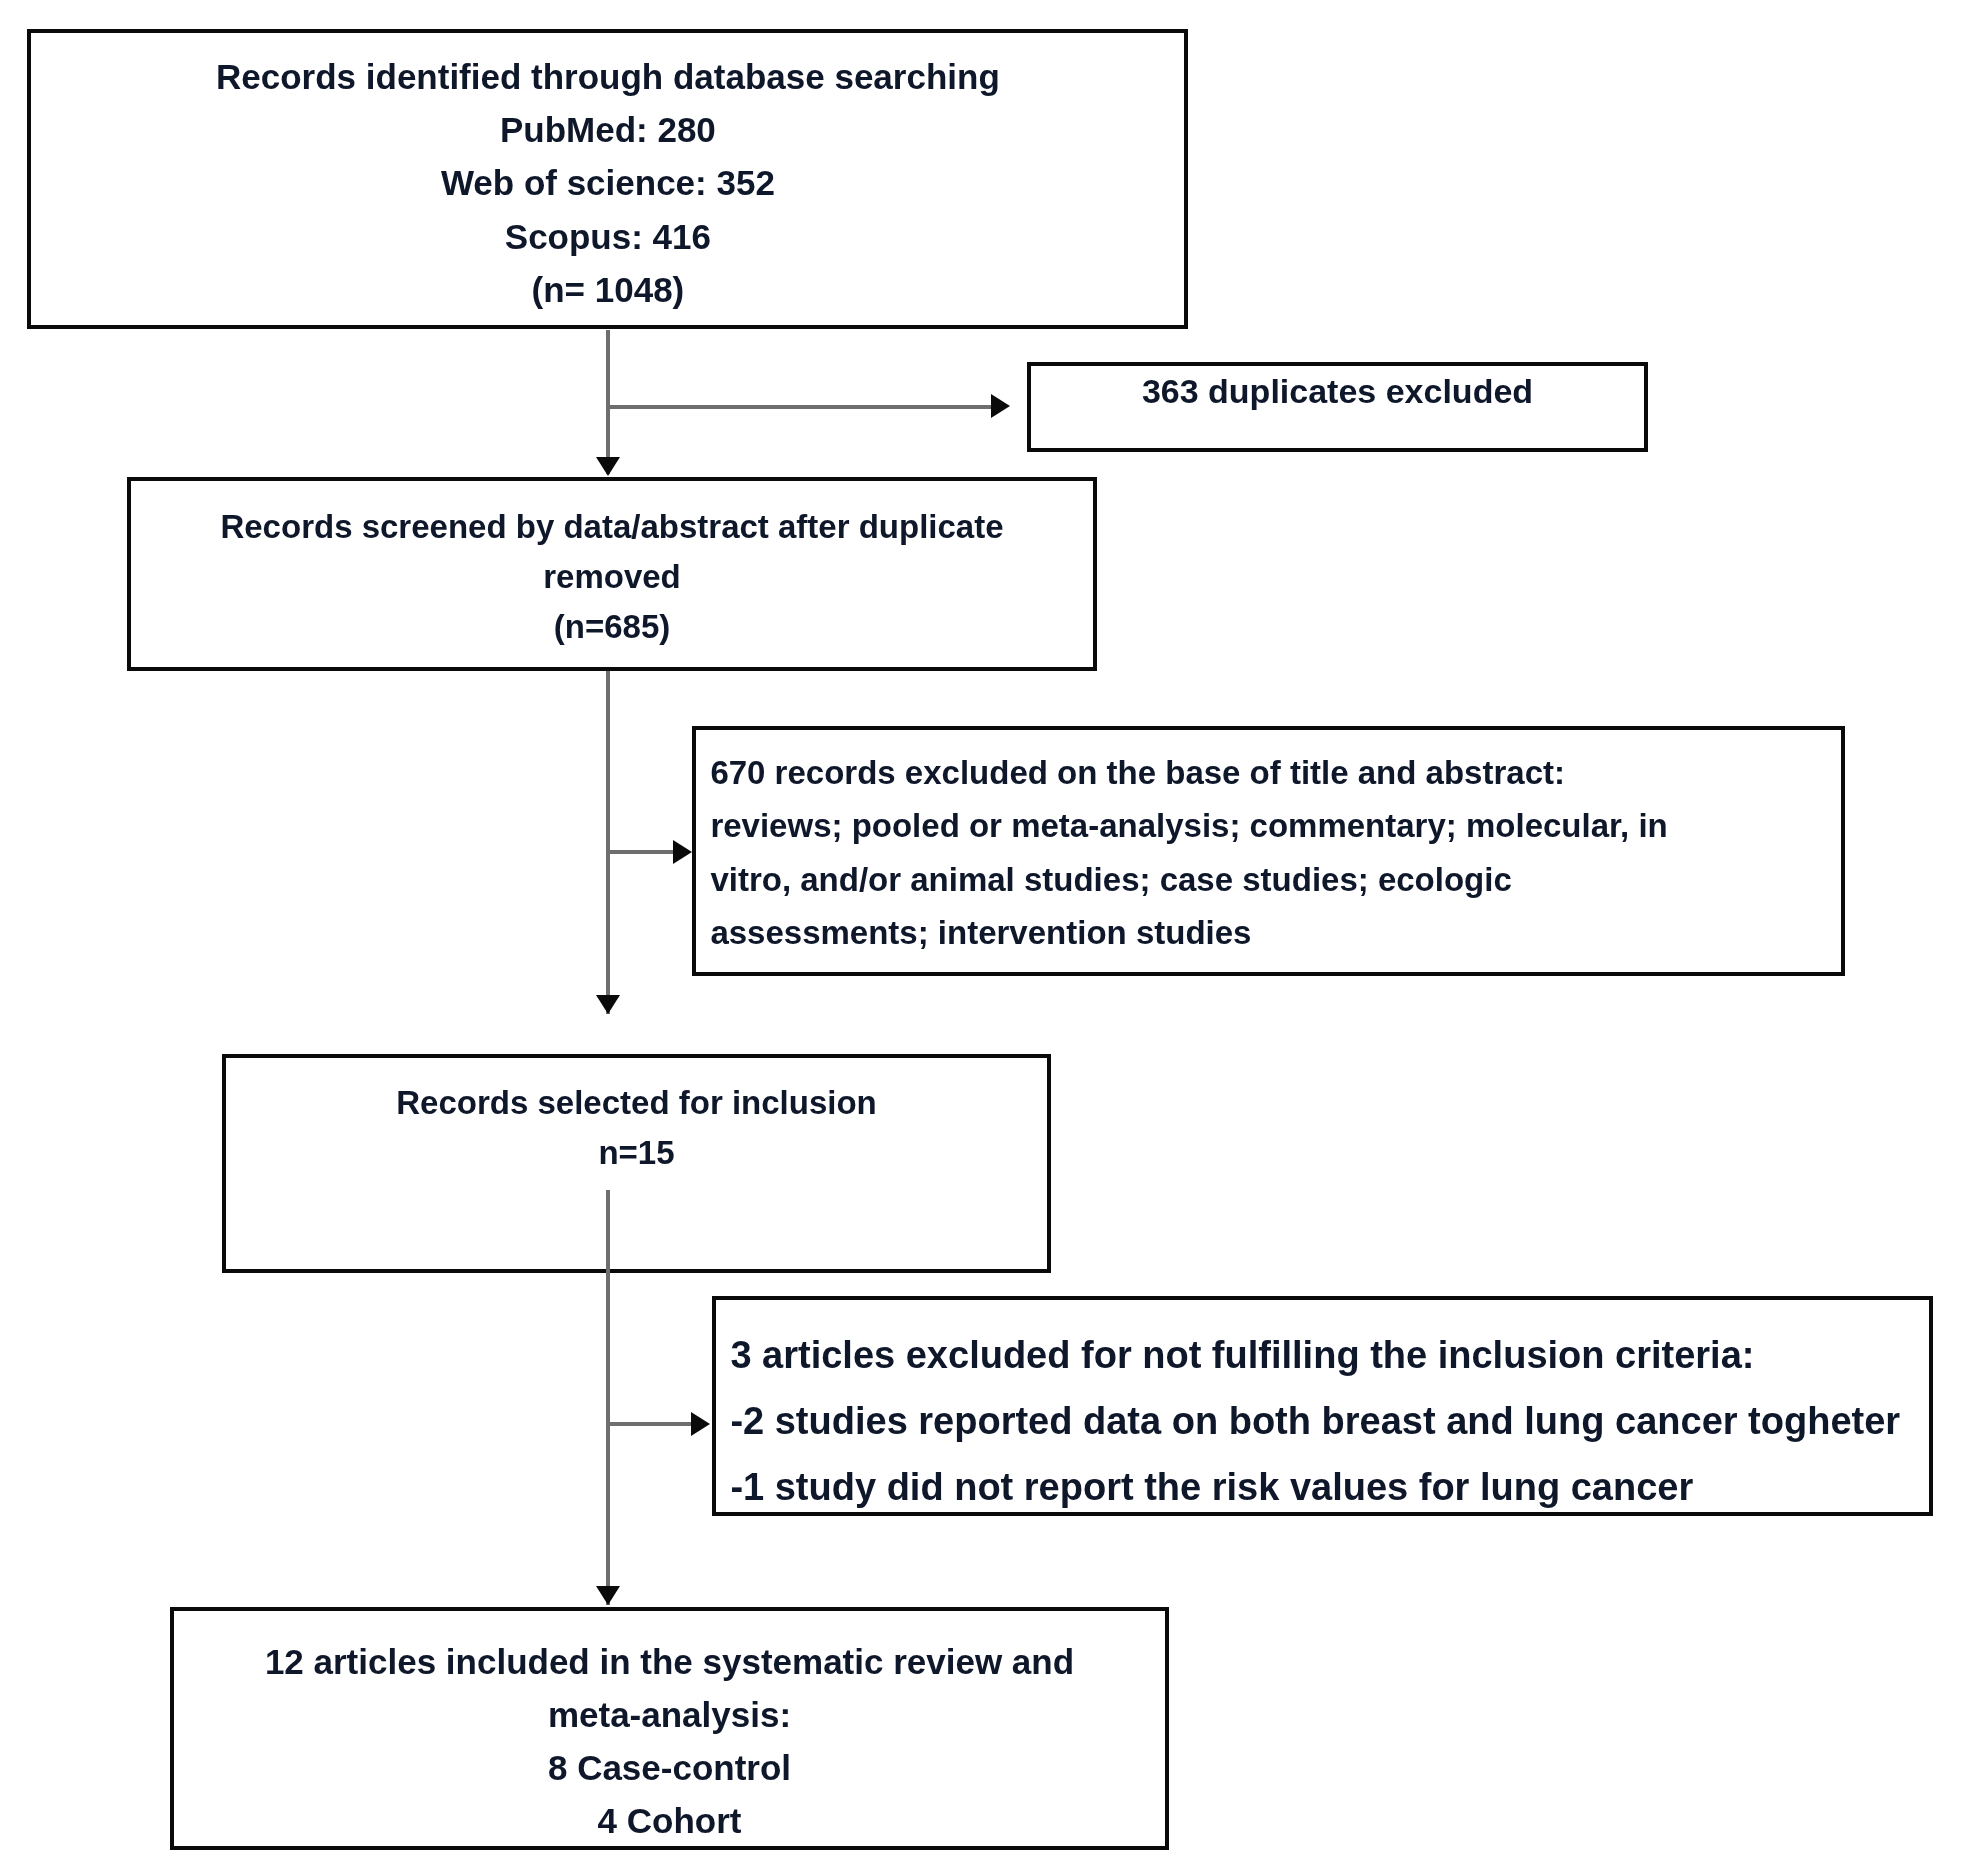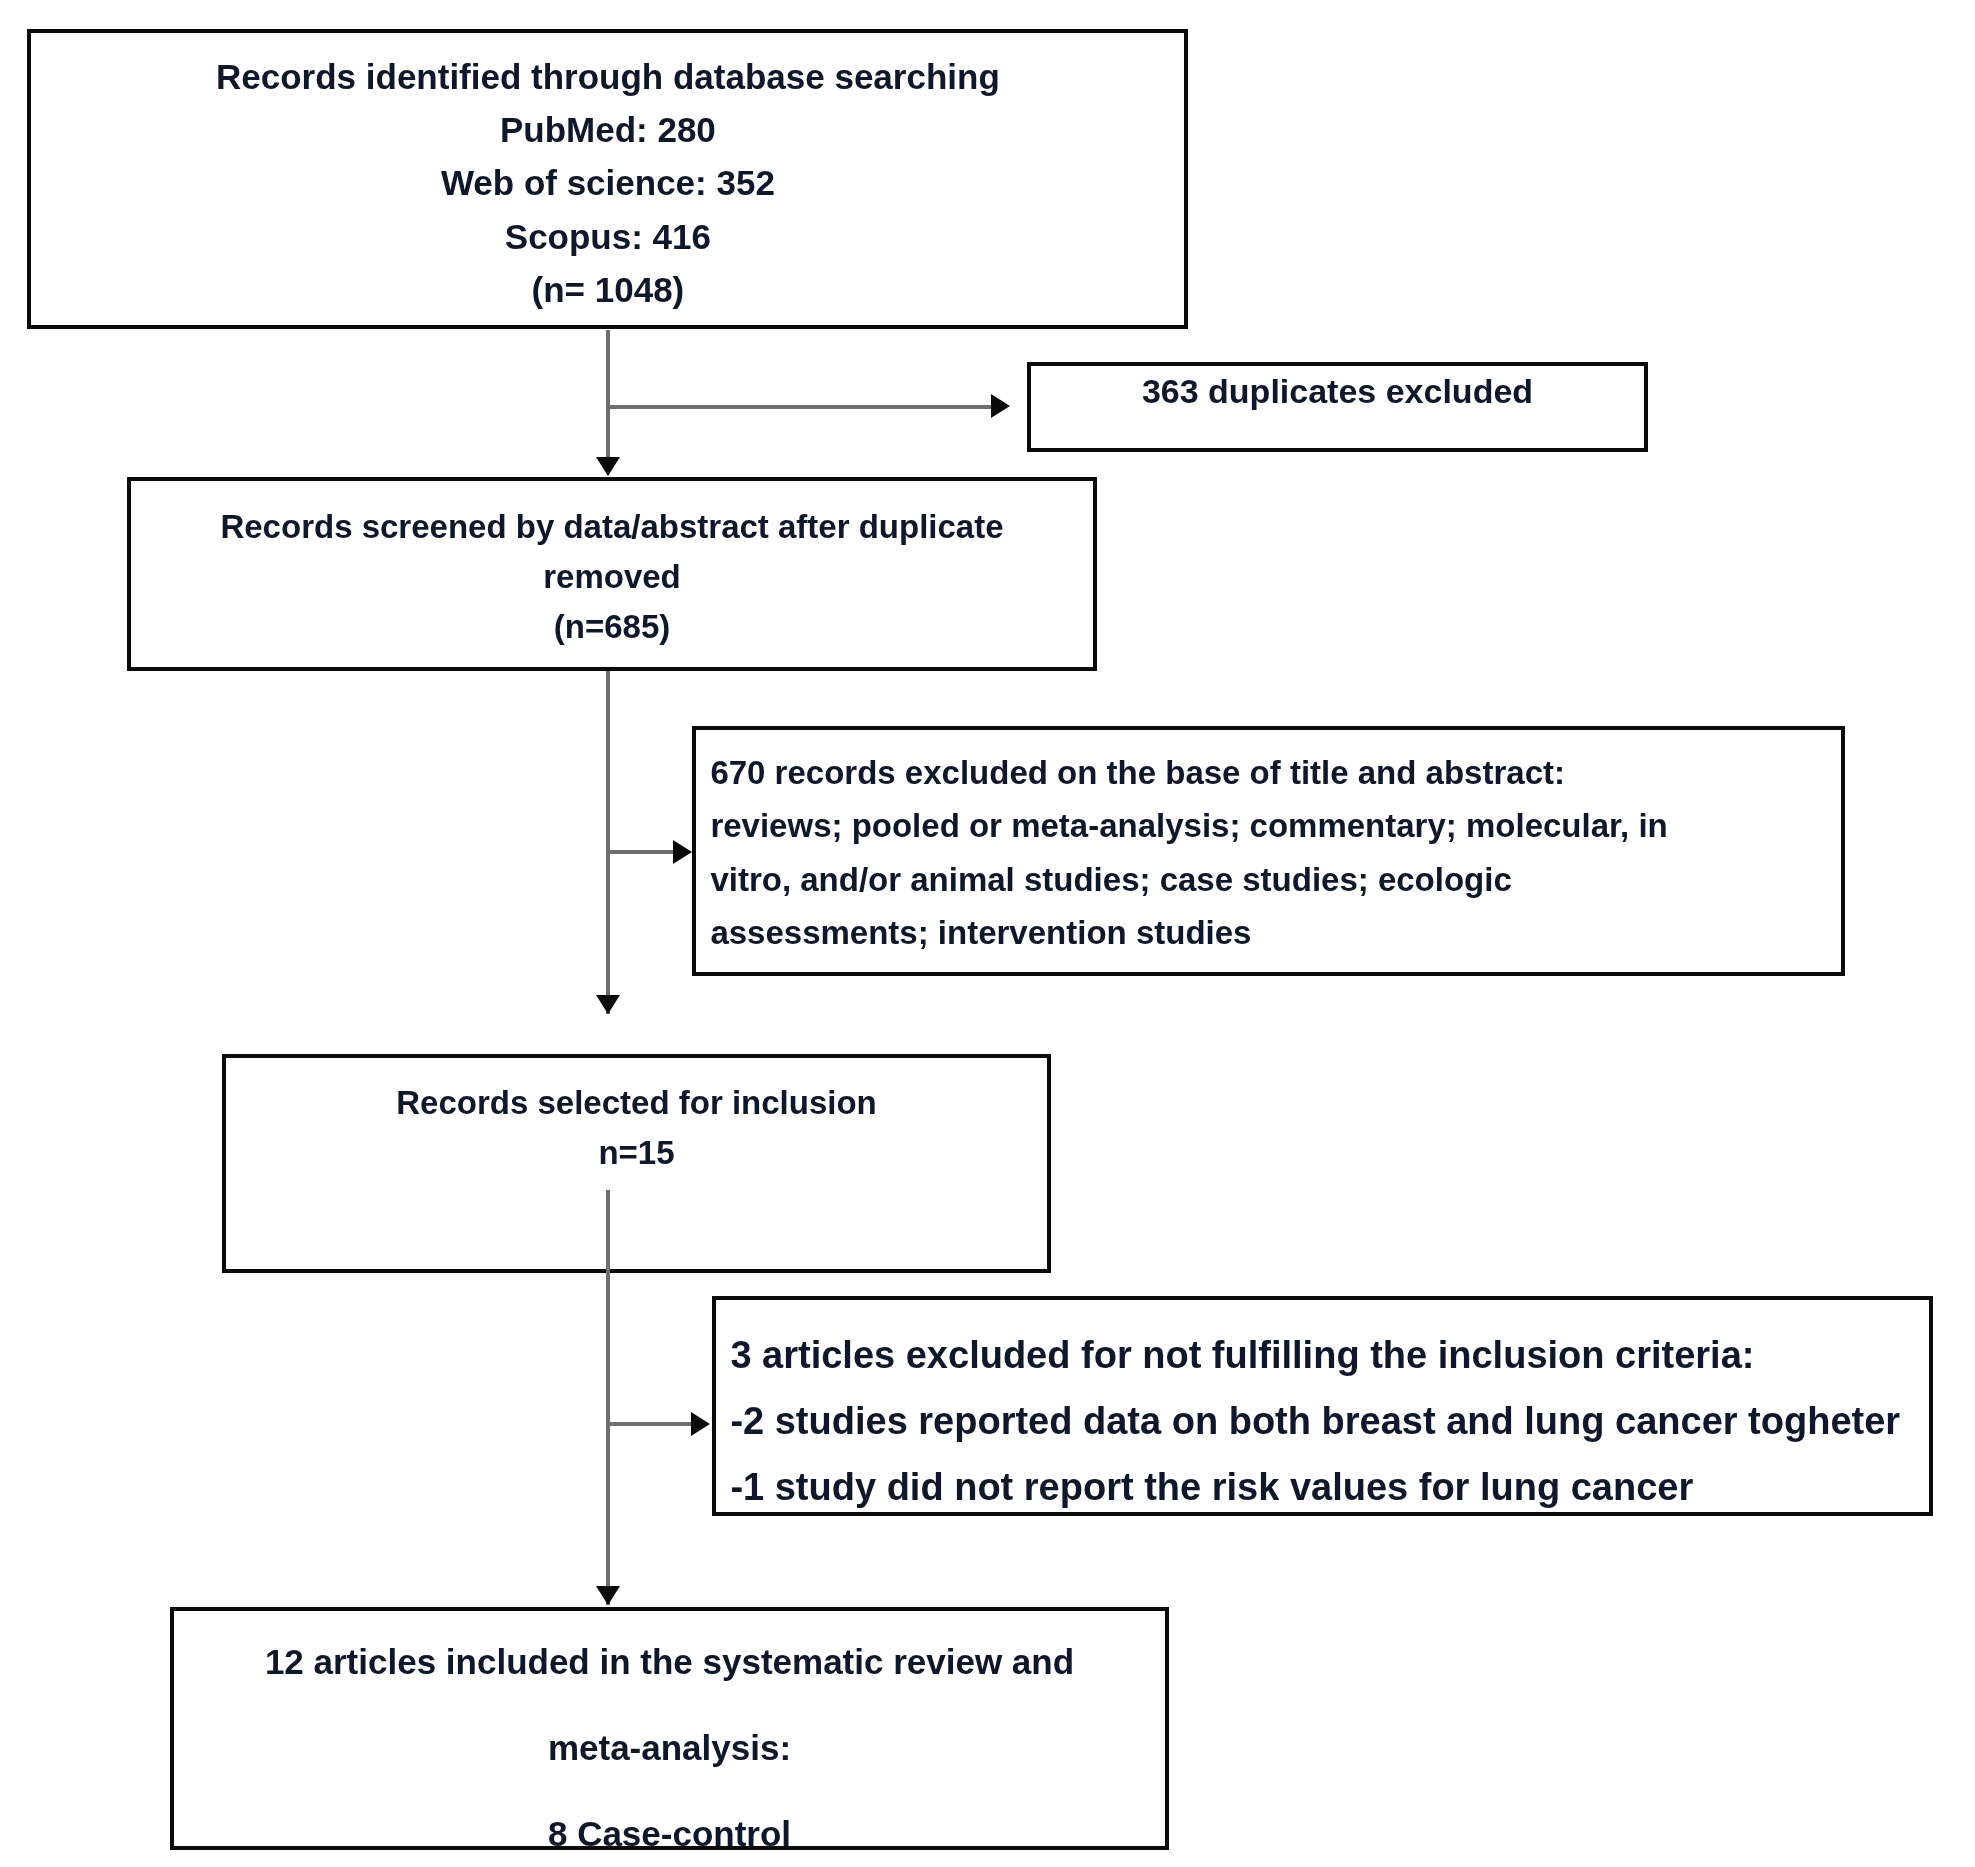--- a/index.html
+++ b/index.html
@@ -52,21 +52,21 @@
   #box-selected {
     left: 222px; top: 1018px; width: 829px; height: 219px;
     font-size: 33px; padding-top: 19.6px; margin-top: 36px;
   }
   #box-excluded-criteria {
     left: 712px; top: 1296px; width: 1221px; height: 220px;
     font-size: 38px; padding: 22px 0 0 14.4px; line-height: 1.74;
   }
   #box-included {
     left: 170px; top: 1607px; width: 999px; height: 243px;
-    font-size: 35px; padding-top: 23.5px; gap: 33px;
+    font-size: 35px; padding-top: 23.5px;
   }
 
   
   .vline {
     position: absolute;
     width: 3.9px;
     background: #6e6e6e;
   }
   .hline {
     position: absolute;

